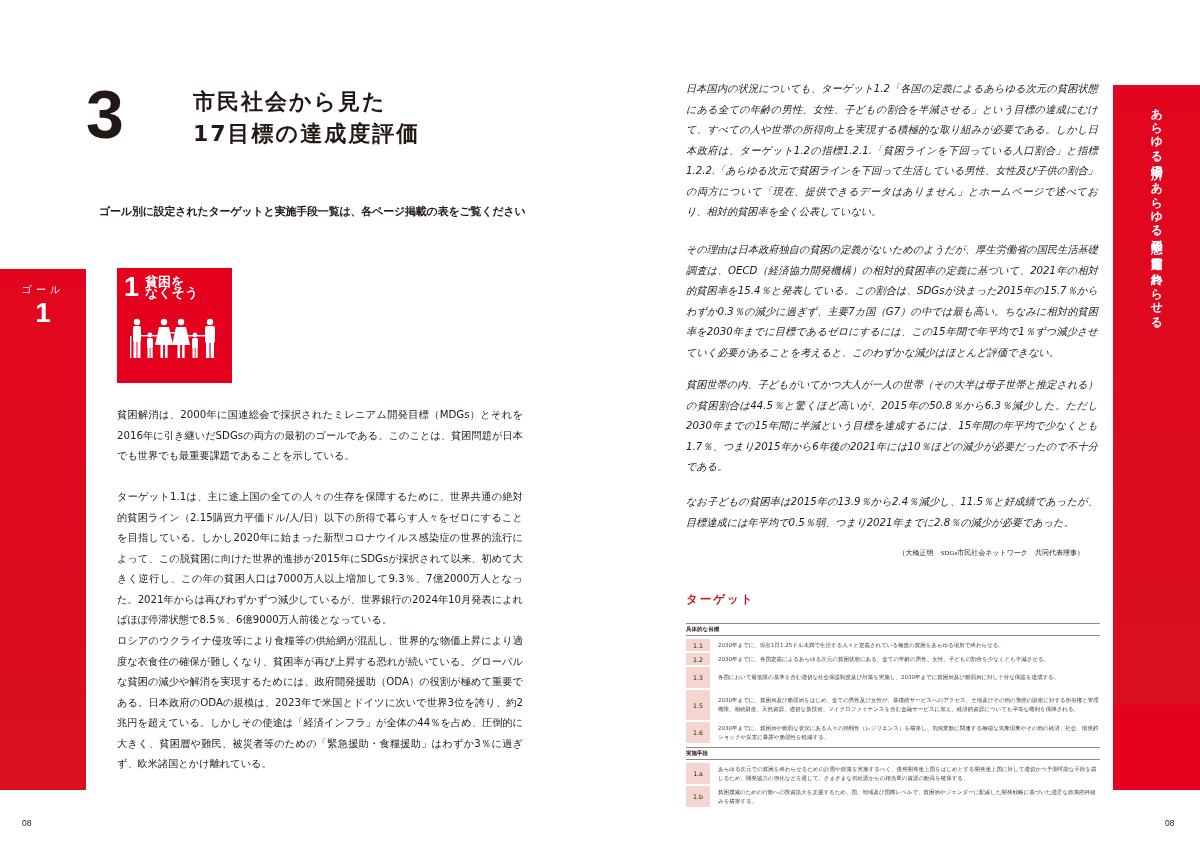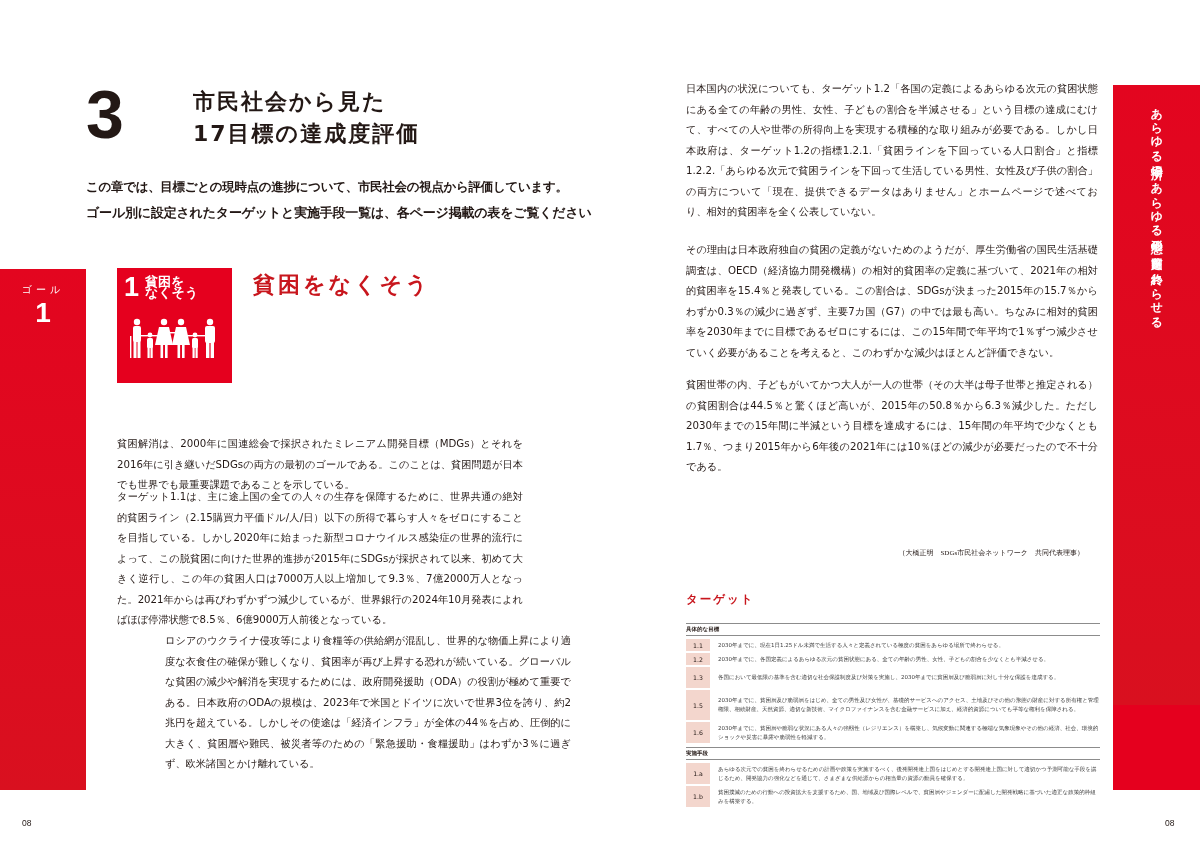--- a/index.html
+++ b/index.html
@@ -8,43 +8,43 @@
 
   .spread { position: absolute; left: 0; top: 0; width: 1200px; height: 848px; background: #fff; }
   .page { position: absolute; top: 0; height: 848px; }
   .page-left { left: 0; width: 600px; }
 
   
   .chapter-num { position: absolute; left: 86px; top: 80px; font-family: "Liberation Sans", sans-serif; font-weight: bold; font-size: 68px; line-height: 1; color: #231815; letter-spacing: -1px; }
   .chapter-title { position: absolute; left: 145px; top: 86px; font-size: 22px; line-height: 32px; font-weight: bold; color: #231815; letter-spacing: 2px; margin-left: 48px; }
   .chapter-title span { display: block; white-space: nowrap; }
   .lead { position: absolute; left: 86px; top: 179px; font-size: 12.5px; font-weight: bold; letter-spacing: -0.3px; white-space: nowrap; color: #231815; }
-  .sublead { position: absolute; left: 86px; top: 204px; font-size: 13px; font-weight: bold; letter-spacing: -0.2px; white-space: nowrap; color: #231815; }
+  .sublead { position: absolute; left: 99px; top: 204px; font-size: 11px; font-weight: bold; letter-spacing: -0.2px; white-space: nowrap; color: #231815; }
 
   
   .goal-tab { position: absolute; left: 0; top: 269px; width: 86px; height: 521px; background: #e5001e; background: linear-gradient(180deg,#e3051f,#d9101f); }
   .goal-tab-label { position: absolute; left: 0; width: 86px; top: 14px; text-align: center; color: #fff; font-size: 10px; letter-spacing: 4px; }
   .goal-tab-num { position: absolute; left: 0; width: 86px; top: 28px; text-align: center; color: #fff; font-family: "Liberation Sans", sans-serif; font-weight: bold; font-size: 28px; }
 
   
   .sdg-icon { position: absolute; left: 117px; top: 268px; width: 115px; height: 115px; background: #e5001e; }
   .sdg-icon-num { position: absolute; left: 7px; top: 6px; color: #fff; font-family: "Liberation Sans", sans-serif; font-weight: bold; font-size: 27px; line-height: 1; }
   .sdg-icon-text { position: absolute; left: 28px; top: 8px; color: #fff; font-size: 13px; line-height: 11px; font-weight: bold; }
   .sdg-icon-art { position: absolute; left: 12px; top: 50px; width: 90px; height: 42px; }
 
   .goal-title { position: absolute; left: 253px; top: 270px; font-size: 22px; font-weight: bold; color: #c8161d; letter-spacing: 3px; white-space: nowrap; }
 
   
   .body-text { position: absolute; font-size: 10.2px; line-height: 20.5px; color: #231815; text-align: justify; }
   .body-left { left: 117px; width: 406px; }
-  .p1 { top: 405px; margin-top: 29px; }
+  .p1 { top: 405px; }
   .p2 { top: 487px; }
-  .p3 { top: 631px; margin-left: 48px; }
-
-  .body-right { left: 686px; width: 412px; }
+  .p3 { top: 631px; }
+
+  .body-right { left: 686px; width: 412px; font-style: italic; }
   .rp1 { top: 79px; }
   .rp2 { top: 240px; }
   .rp3 { top: 375px; }
   .rp4 { top: 492px; }
   .author { position: absolute; left: 686px; width: 398px; top: 548px; text-align: right; font-size: 7px; color: #231815; white-space: nowrap; font-family: Liberation Serif, serif; }
 
   
   .side-band { position: absolute; left: 1113px; top: 85px; width: 87px; height: 620px; background: linear-gradient(180deg,#e3051f,#d9101f); }
   .side-band-text { position: absolute; left: 50%; top: 14px; transform: translateX(-50%); writing-mode: vertical-rl; color: #fff; font-size: 11.8px; font-weight: bold; letter-spacing: 1px; line-height: 1; white-space: nowrap; }
   .side-band-art { position: absolute; left: 0; top: 610px; width: 87px; height: 82px; }
@@ -69,21 +69,20 @@
 <body>
 
 <div class="spread">
 
   <div class="page page-left">
     <div class="chapter-num">3</div>
     <div class="chapter-title">
       <span>市民社会から見た</span>
       <span>17目標の達成度評価</span>
     </div>
-    <div class="lead">この章では、目標ごとの現時点の進捗について、市民社会の視点から評価しています。</div>
     <div class="sublead">ゴール別に設定されたターゲットと実施手段一覧は、各ページ掲載の表をご覧ください</div>
 
     <div class="goal-tab">
       <div class="goal-tab-label">ゴール</div>
       <div class="goal-tab-num">1</div>
     </div>
 
     <div class="sdg-icon">
       <div class="sdg-icon-num">1</div>
       <div class="sdg-icon-text">
@@ -124,32 +123,32 @@
           <rect x="81.6" y="23" width="3.4" height="17"></rect>
 
         <rect x="12" y="17" width="8" height="1.4"></rect>
           <rect x="23" y="17" width="8" height="1.4"></rect>
           <rect x="40" y="14" width="8" height="1.4"></rect>
           <rect x="57" y="17" width="8" height="1.4"></rect>
           <rect x="68" y="17" width="8" height="1.4"></rect>
       </svg>
     </div>
 
-    <div class="goal-title">貧困をなくそう</div>
 
     <div class="body-text body-left p1">貧困解消は、2000年に国連総会で採択されたミレニアム開発目標（MDGs）とそれを2016年に引き継いだSDGsの両方の最初のゴールである。このことは、貧困問題が日本でも世界でも最重要課題であることを示している。</div>
     <div class="body-text body-left p2">ターゲット1.1は、主に途上国の全ての人々の生存を保障するために、世界共通の絶対的貧困ライン（2.15購買力平価ドル/人/日）以下の所得で暮らす人々をゼロにすることを目指している。しかし2020年に始まった新型コロナウイルス感染症の世界的流行によって、この脱貧困に向けた世界的進捗が2015年にSDGsが採択されて以来、初めて大きく逆行し、この年の貧困人口は7000万人以上増加して9.3％、7億2000万人となった。2021年からは再びわずかずつ減少しているが、世界銀行の2024年10月発表によればほぼ停滞状態で8.5％、6億9000万人前後となっている。</div>
     <div class="body-text body-left p3">ロシアのウクライナ侵攻等により食糧等の供給網が混乱し、世界的な物価上昇により適度な衣食住の確保が難しくなり、貧困率が再び上昇する恐れが続いている。グローバルな貧困の減少や解消を実現するためには、政府開発援助（ODA）の役割が極めて重要である。日本政府のODAの規模は、2023年で米国とドイツに次いで世界3位を誇り、約2兆円を超えている。しかしその使途は「経済インフラ」が全体の44％を占め、圧倒的に大きく、貧困層や難民、被災者等のための「緊急援助・食糧援助」はわずか3％に過ぎず、欧米諸国とかけ離れている。</div>
 
     <div class="page-num pn-left">08</div>
   </div>
 
   <div class="body-text body-right rp1">日本国内の状況についても、ターゲット1.2「各国の定義によるあらゆる次元の貧困状態にある全ての年齢の男性、女性、子どもの割合を半減させる」という目標の達成にむけて、すべての人や世帯の所得向上を実現する積極的な取り組みが必要である。しかし日本政府は、ターゲット1.2の指標1.2.1.「貧困ラインを下回っている人口割合」と指標1.2.2.「あらゆる次元で貧困ラインを下回って生活している男性、女性及び子供の割合」の両方について「現在、提供できるデータはありません」とホームページで述べており、相対的貧困率を全く公表していない。</div>
   <div class="body-text body-right rp2">その理由は日本政府独自の貧困の定義がないためのようだが、厚生労働省の国民生活基礎調査は、OECD（経済協力開発機構）の相対的貧困率の定義に基づいて、2021年の相対的貧困率を15.4％と発表している。この割合は、SDGsが決まった2015年の15.7％からわずか0.3％の減少に過ぎず、主要7カ国（G7）の中では最も高い。ちなみに相対的貧困率を2030年までに目標であるゼロにするには、この15年間で年平均で1％ずつ減少させていく必要があることを考えると、このわずかな減少はほとんど評価できない。</div>
   <div class="body-text body-right rp3">貧困世帯の内、子どもがいてかつ大人が一人の世帯（その大半は母子世帯と推定される）の貧困割合は44.5％と驚くほど高いが、2015年の50.8％から6.3％減少した。ただし2030年までの15年間に半減という目標を達成するには、15年間の年平均で少なくとも1.7％、つまり2015年から6年後の2021年には10％ほどの減少が必要だったので不十分である。</div>
+  <div class="body-text body-right rp4">なお子どもの貧困率は2015年の13.9％から2.4％減少し、11.5％と好成績であったが、目標達成には年平均で0.5％弱、つまり2021年までに2.8％の減少が必要であった。</div>
   <div class="author">（大橋正明　SDGs市民社会ネットワーク　共同代表理事）</div>
 
   <div class="side-band">
     <div class="side-band-text">あらゆる場所のあらゆる形態の貧困を終わらせる</div>
     <svg class="side-band-art" viewBox="0 0 87 82" fill="#fff">
       <circle cx="10" cy="24" r="4"></circle>
         <rect x="5" y="30" width="10" height="20" rx="2"></rect>
         <rect x="5.5" y="48" width="3.6" height="18"></rect>
         <rect x="10.5" y="48" width="3.6" height="18"></rect>
       <circle cx="25" cy="38" r="3"></circle>

